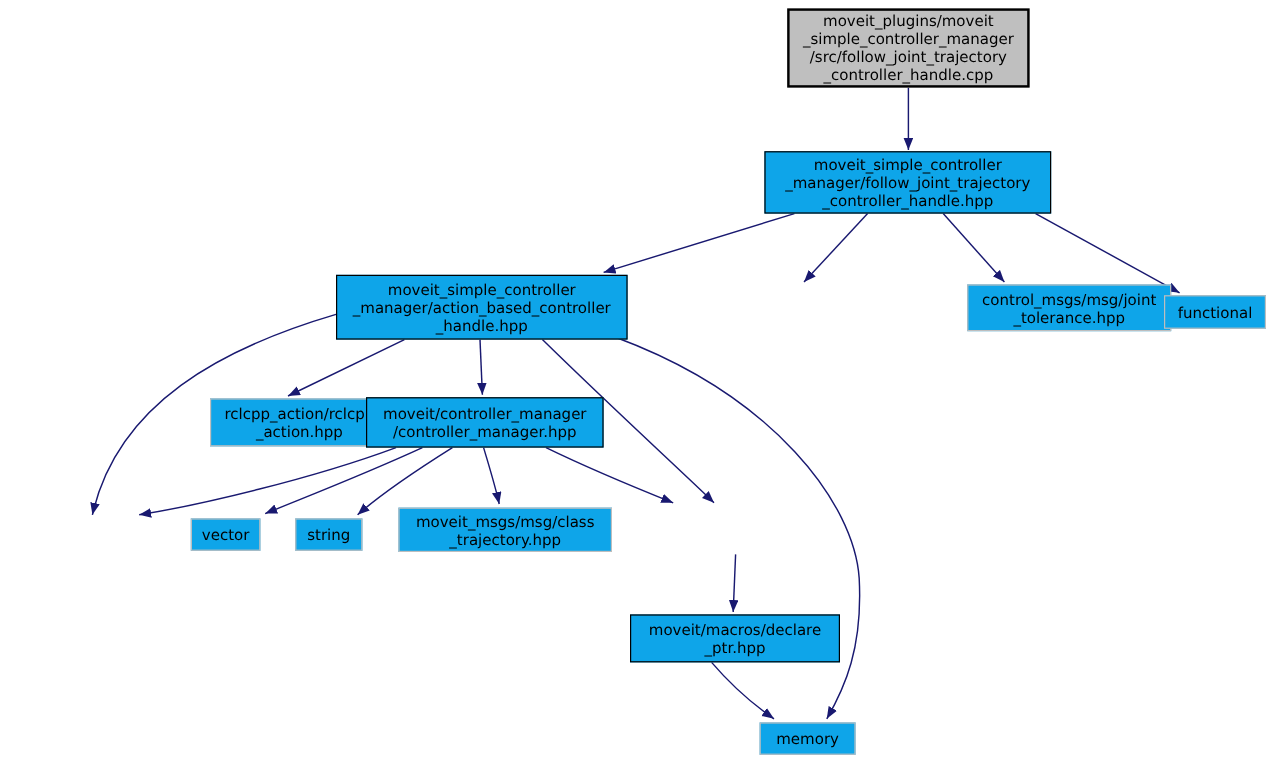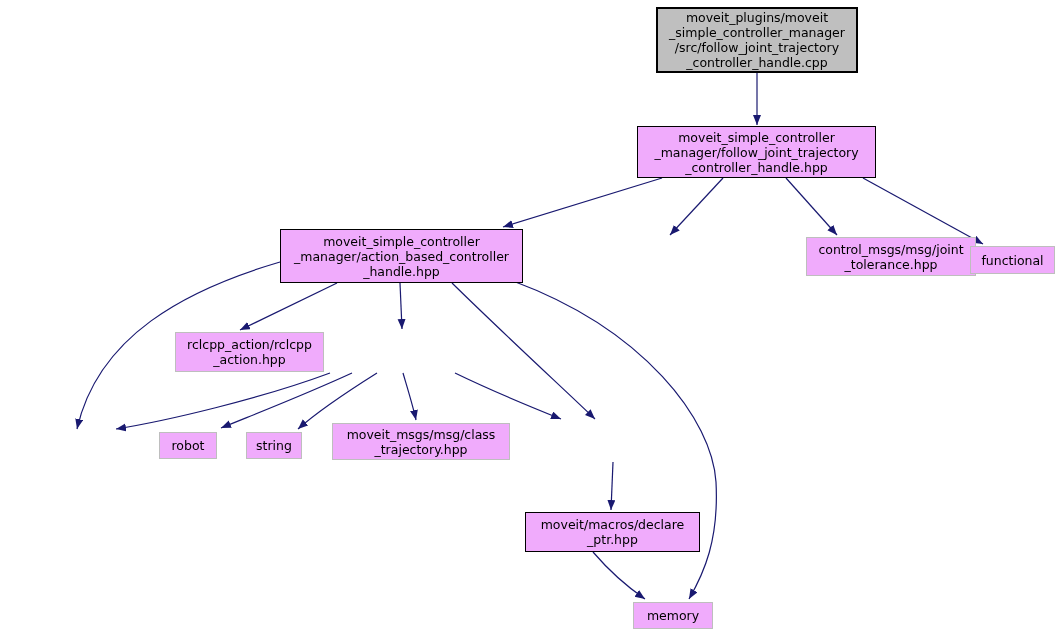--- a/index.html
+++ b/index.html
@@ -11,21 +11,21 @@
     overflow:hidden;
   }
   .edges{position:absolute;left:0;top:0;width:1064px;height:632px;}
   .node{
     position:absolute;
     box-sizing:border-box;
     display:flex;align-items:center;justify-content:center;
     text-align:center;
     white-space:pre-line;
     font-size:12.5px;line-height:15px;color:#000000;
-    background:#f0abfc;
+    background:#0ea5e9;
   }
   .node.root{background:#bfbfbf;border:2px solid #000000;}
   .node.internal{border:1.5px solid #000000;cursor:pointer;}
   .node.leaf{border:1px solid #bebebe;}
 </style>
 </head>
 <body>
 
 <div class="canvas">
 
@@ -71,23 +71,25 @@
 
 
   <div class="node leaf" style="left:806px;top:237px;width:170px;height:39px;">control_msgs/msg/joint
 _tolerance.hpp</div>
 
   <div class="node leaf" style="left:970px;top:246px;width:85px;height:28px;">functional</div>
 
   <div class="node leaf" style="left:131px;top:332px;width:149px;height:40px;margin-left:44px;">rclcpp_action/rclcpp
 _action.hpp</div>
 
+  <div class="node internal" style="left:305px;top:331px;width:198px;height:42px;">moveit/controller_manager
+/controller_manager.hpp</div>
 
 
-  <div class="node leaf" style="left:159px;top:432px;width:58px;height:27px;">robot</div>
+  <div class="node leaf" style="left:159px;top:432px;width:58px;height:27px;">vector</div>
 
   <div class="node leaf" style="left:246px;top:432px;width:56px;height:27px;text-align:center;">string</div>
 
   <div class="node leaf" style="left:332px;top:423px;width:178px;height:37px;">moveit_msgs/msg/class
 _trajectory.hpp</div>
 
 
   <div class="node internal" style="left:525px;top:512px;width:175px;height:40px;">moveit/macros/declare
 _ptr.hpp</div>
 

